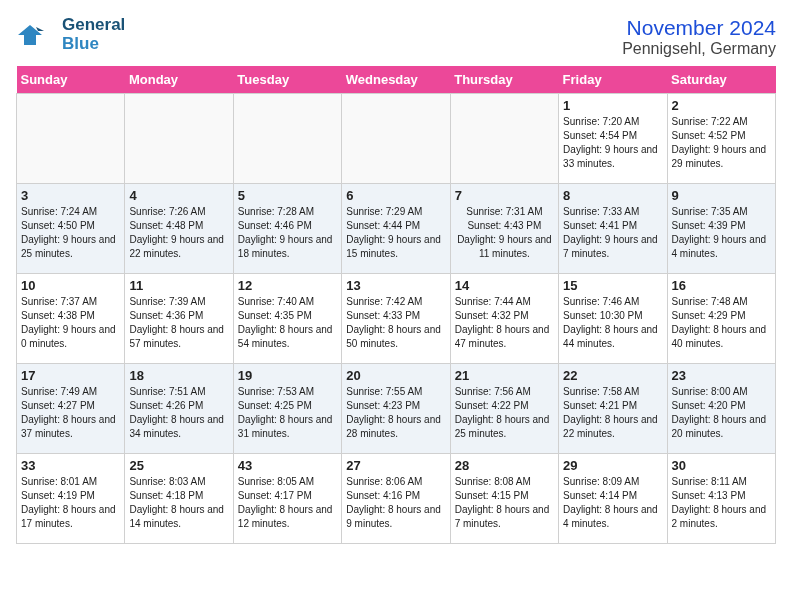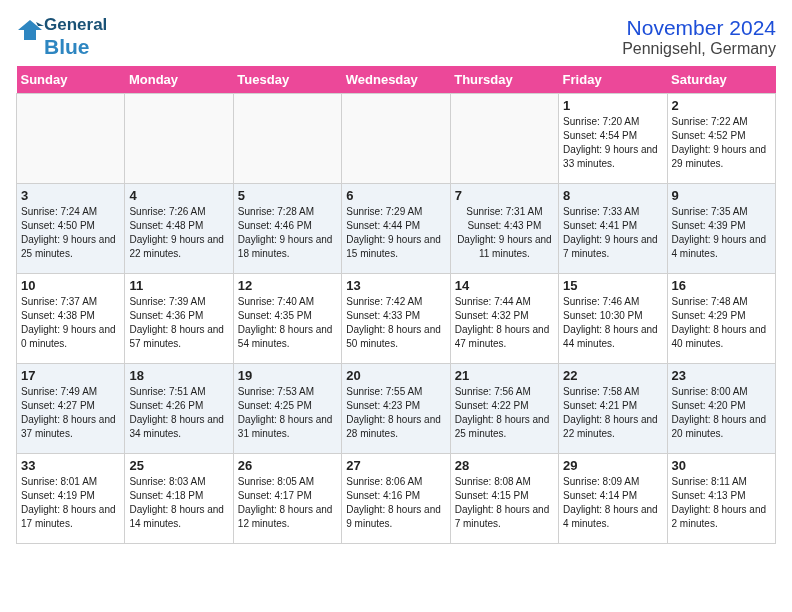--- a/index.html
+++ b/index.html
@@ -11,21 +11,22 @@
       padding: 16px;
     }
     .header {
       display: flex;
       justify-content: space-between;
       align-items: flex-start;
       margin-bottom: 8px;
     }
     .logo {
       display: flex;
-      gap: 0;
+      align-items: center;
+      gap: 18px;
     }
     .logo-bird {
       width: 28px;
       height: 28px;
     }
     .title-area {
       text-align: right;
     }
     .month-title {
       font-size: 21px;
@@ -83,21 +84,21 @@
 <body>
 
 <div class="header">
   <div class="logo">
     <svg class="logo-bird" viewBox="0 0 28 28" xmlns="http://www.w3.org/2000/svg">
       <polygon points="14,4 26,14 20,14 20,24 8,24 8,14 2,14" fill="#2e86c1"></polygon>
       <polygon points="20,6 28,10 22,10" fill="#1a5276"></polygon>
     </svg>
     <div>
       <div style="font-size:17px;font-weight:bold;color:#1a5276;line-height:1.1">General</div>
-      <div style="font-size:21px;font-weight:bold;color:#2e86c1;line-height:1.1">Blue</div>
+      <div style="font-size:17px;font-weight:bold;color:#2e86c1;line-height:1.1">Blue</div>
     </div>
   </div>
   <div class="title-area">
     <div class="month-title">November 2024</div>
     <div class="location">Pennigsehl, Germany</div>
   </div>
 </div>
 
 <table>
   <thead>
@@ -270,21 +271,21 @@
 Sunset: 4:19 PM
 Daylight: 8 hours and 17 minutes.</div>
         </td>
         <td>
           <span class="day-num">25</span>
           <div class="cell-info" style="white-space: pre-line;">Sunrise: 8:03 AM
 Sunset: 4:18 PM
 Daylight: 8 hours and 14 minutes.</div>
         </td>
         <td>
-          <span class="day-num">26</span>
+          <span class="day-num">43</span>
           <div class="cell-info" style="white-space: pre-line;">Sunrise: 8:05 AM
 Sunset: 4:17 PM
 Daylight: 8 hours and 12 minutes.</div>
         </td>
         <td>
           <span class="day-num">27</span>
           <div class="cell-info" style="white-space: pre-line;">Sunrise: 8:06 AM
 Sunset: 4:16 PM
 Daylight: 8 hours and 9 minutes.</div>
         </td>

